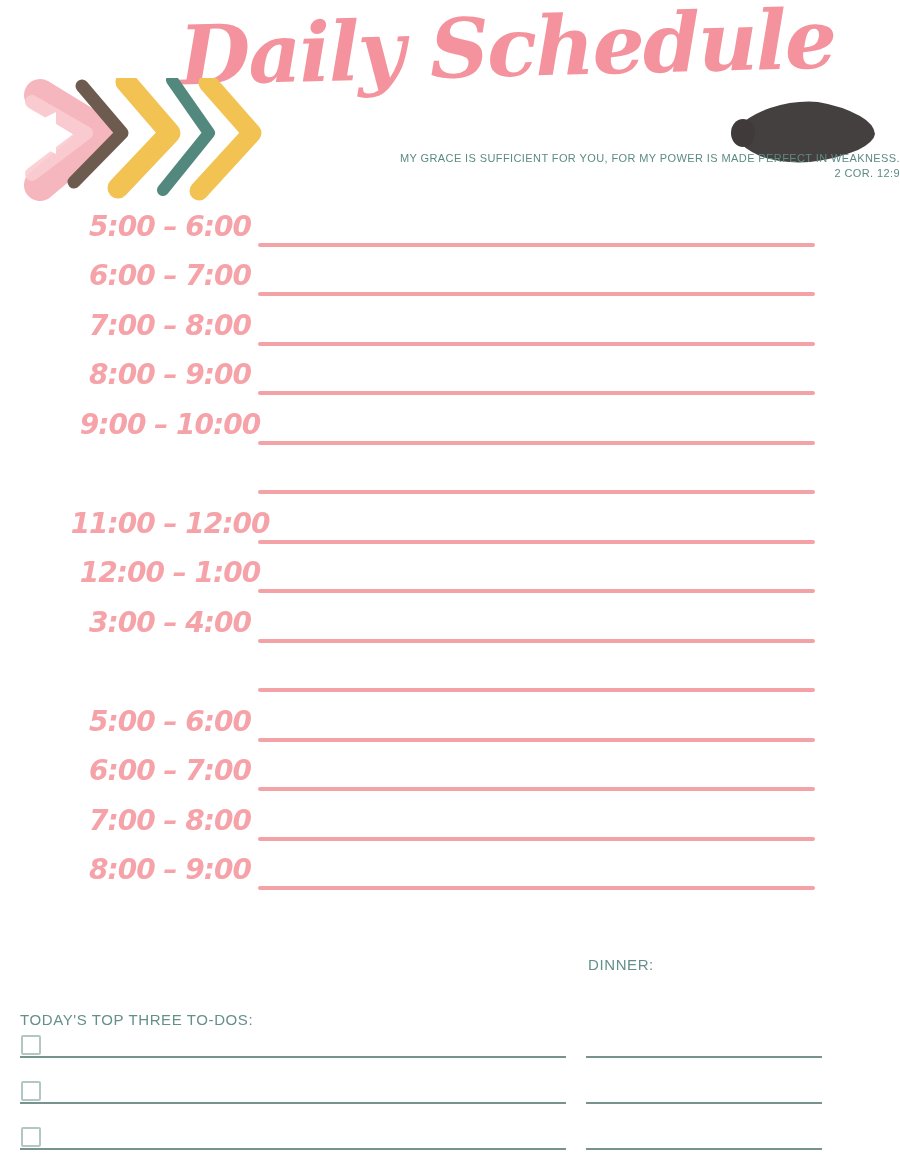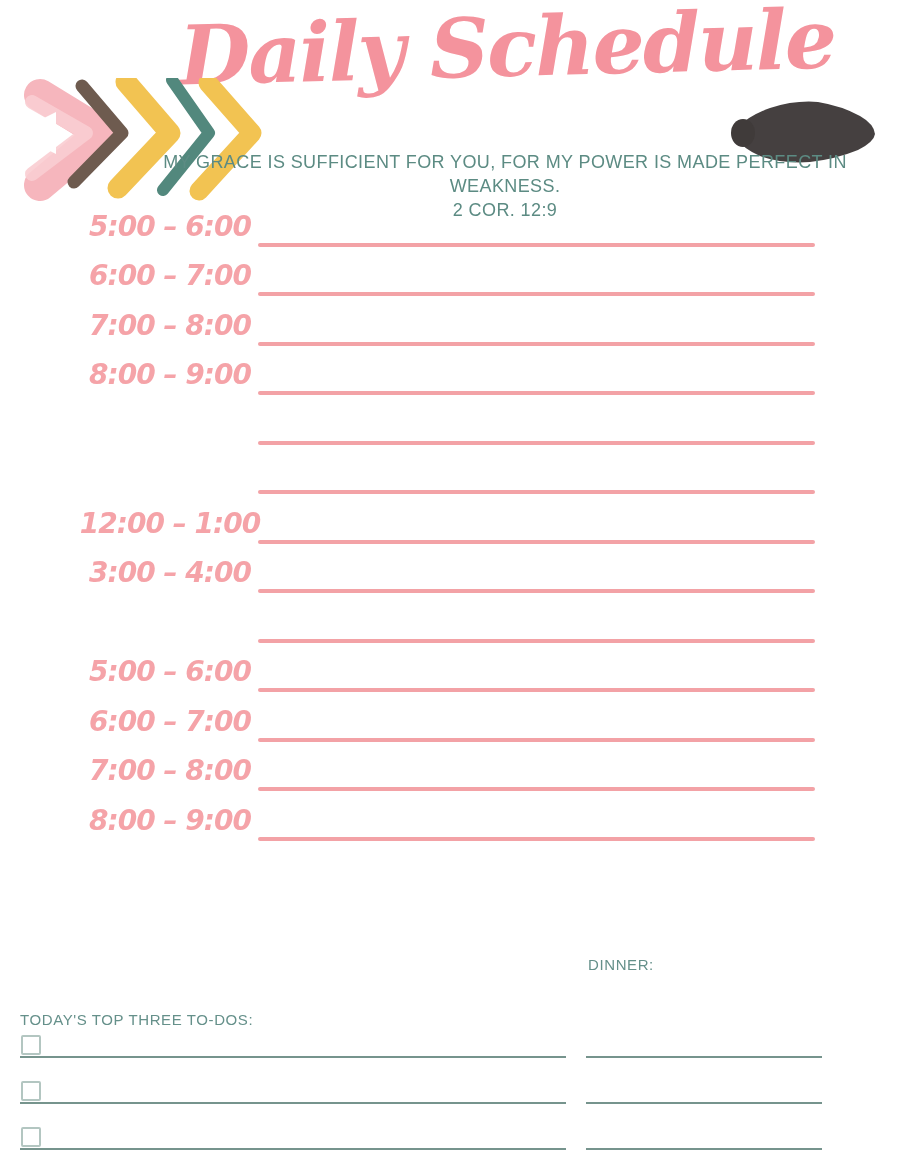--- a/index.html
+++ b/index.html
@@ -5,22 +5,22 @@
   html,body{margin:0;padding:0;background:#fff;}
   .page{position:relative;width:900px;height:1165px;background:#ffffff;overflow:hidden;
         font-family:"Liberation Sans",sans-serif;}
 
   
   .title{position:absolute;top:-8px;left:114px;width:786px;margin:0;text-align:center;
          font-family:"DejaVu Serif",serif;font-style:italic;font-weight:700;
          font-size:82px;line-height:1.35;letter-spacing:-2px;color:var(--title-pink);
          transform:rotate(-1.5deg);z-index:1;white-space:nowrap;}
   .arrow-svg{position:absolute;top:78px;left:0;z-index:2;}
-  .verse{position:absolute;top:151px;left:110px;width:790px;text-align:center;z-index:3;
-         color:var(--teal-text);font-size:18px;letter-spacing:.4px;line-height:1.32;}
+  .verse{position:absolute;top:151px;left:110px;width:790px;text-align:right;z-index:3;
+         color:var(--teal-text);font-size:11px;letter-spacing:.4px;line-height:1.32;}
 
   
   .schedule{position:absolute;top:203px;left:0;width:900px;z-index:4;}
   .slot-row{position:relative;height:49.5px;}
   .slot-time{position:absolute;left:0;top:50%;width:340px;transform:translateY(-54%);
              text-align:center;font-family:"DejaVu Sans",sans-serif;font-style:italic;
              font-weight:700;font-size:28px;letter-spacing:-1px;color:var(--slot-pink);
              white-space:nowrap;}
   .slot-line{position:absolute;left:258px;width:557px;bottom:6px;height:4px;
              border-radius:2px;background:var(--line-pink);}
@@ -97,23 +97,28 @@
       </div>
       <div class="slot-row">
         <div class="slot-time">7:00 – 8:00</div>
         <div class="slot-line"></div>
       </div>
       <div class="slot-row">
         <div class="slot-time">8:00 – 9:00</div>
         <div class="slot-line"></div>
       </div>
       <div class="slot-row">
+        <div class="slot-time">9:00 – 10:00</div>
         <div class="slot-line"></div>
       </div>
       <div class="slot-row">
+        <div class="slot-line"></div>
+      </div>
+      <div class="slot-row">
+        <div class="slot-time">11:00 – 12:00</div>
         <div class="slot-line"></div>
       </div>
       <div class="slot-row">
         <div class="slot-time">12:00 – 1:00</div>
         <div class="slot-line"></div>
       </div>
       <div class="slot-row">
         <div class="slot-time">3:00 – 4:00</div>
         <div class="slot-line"></div>
       </div>

